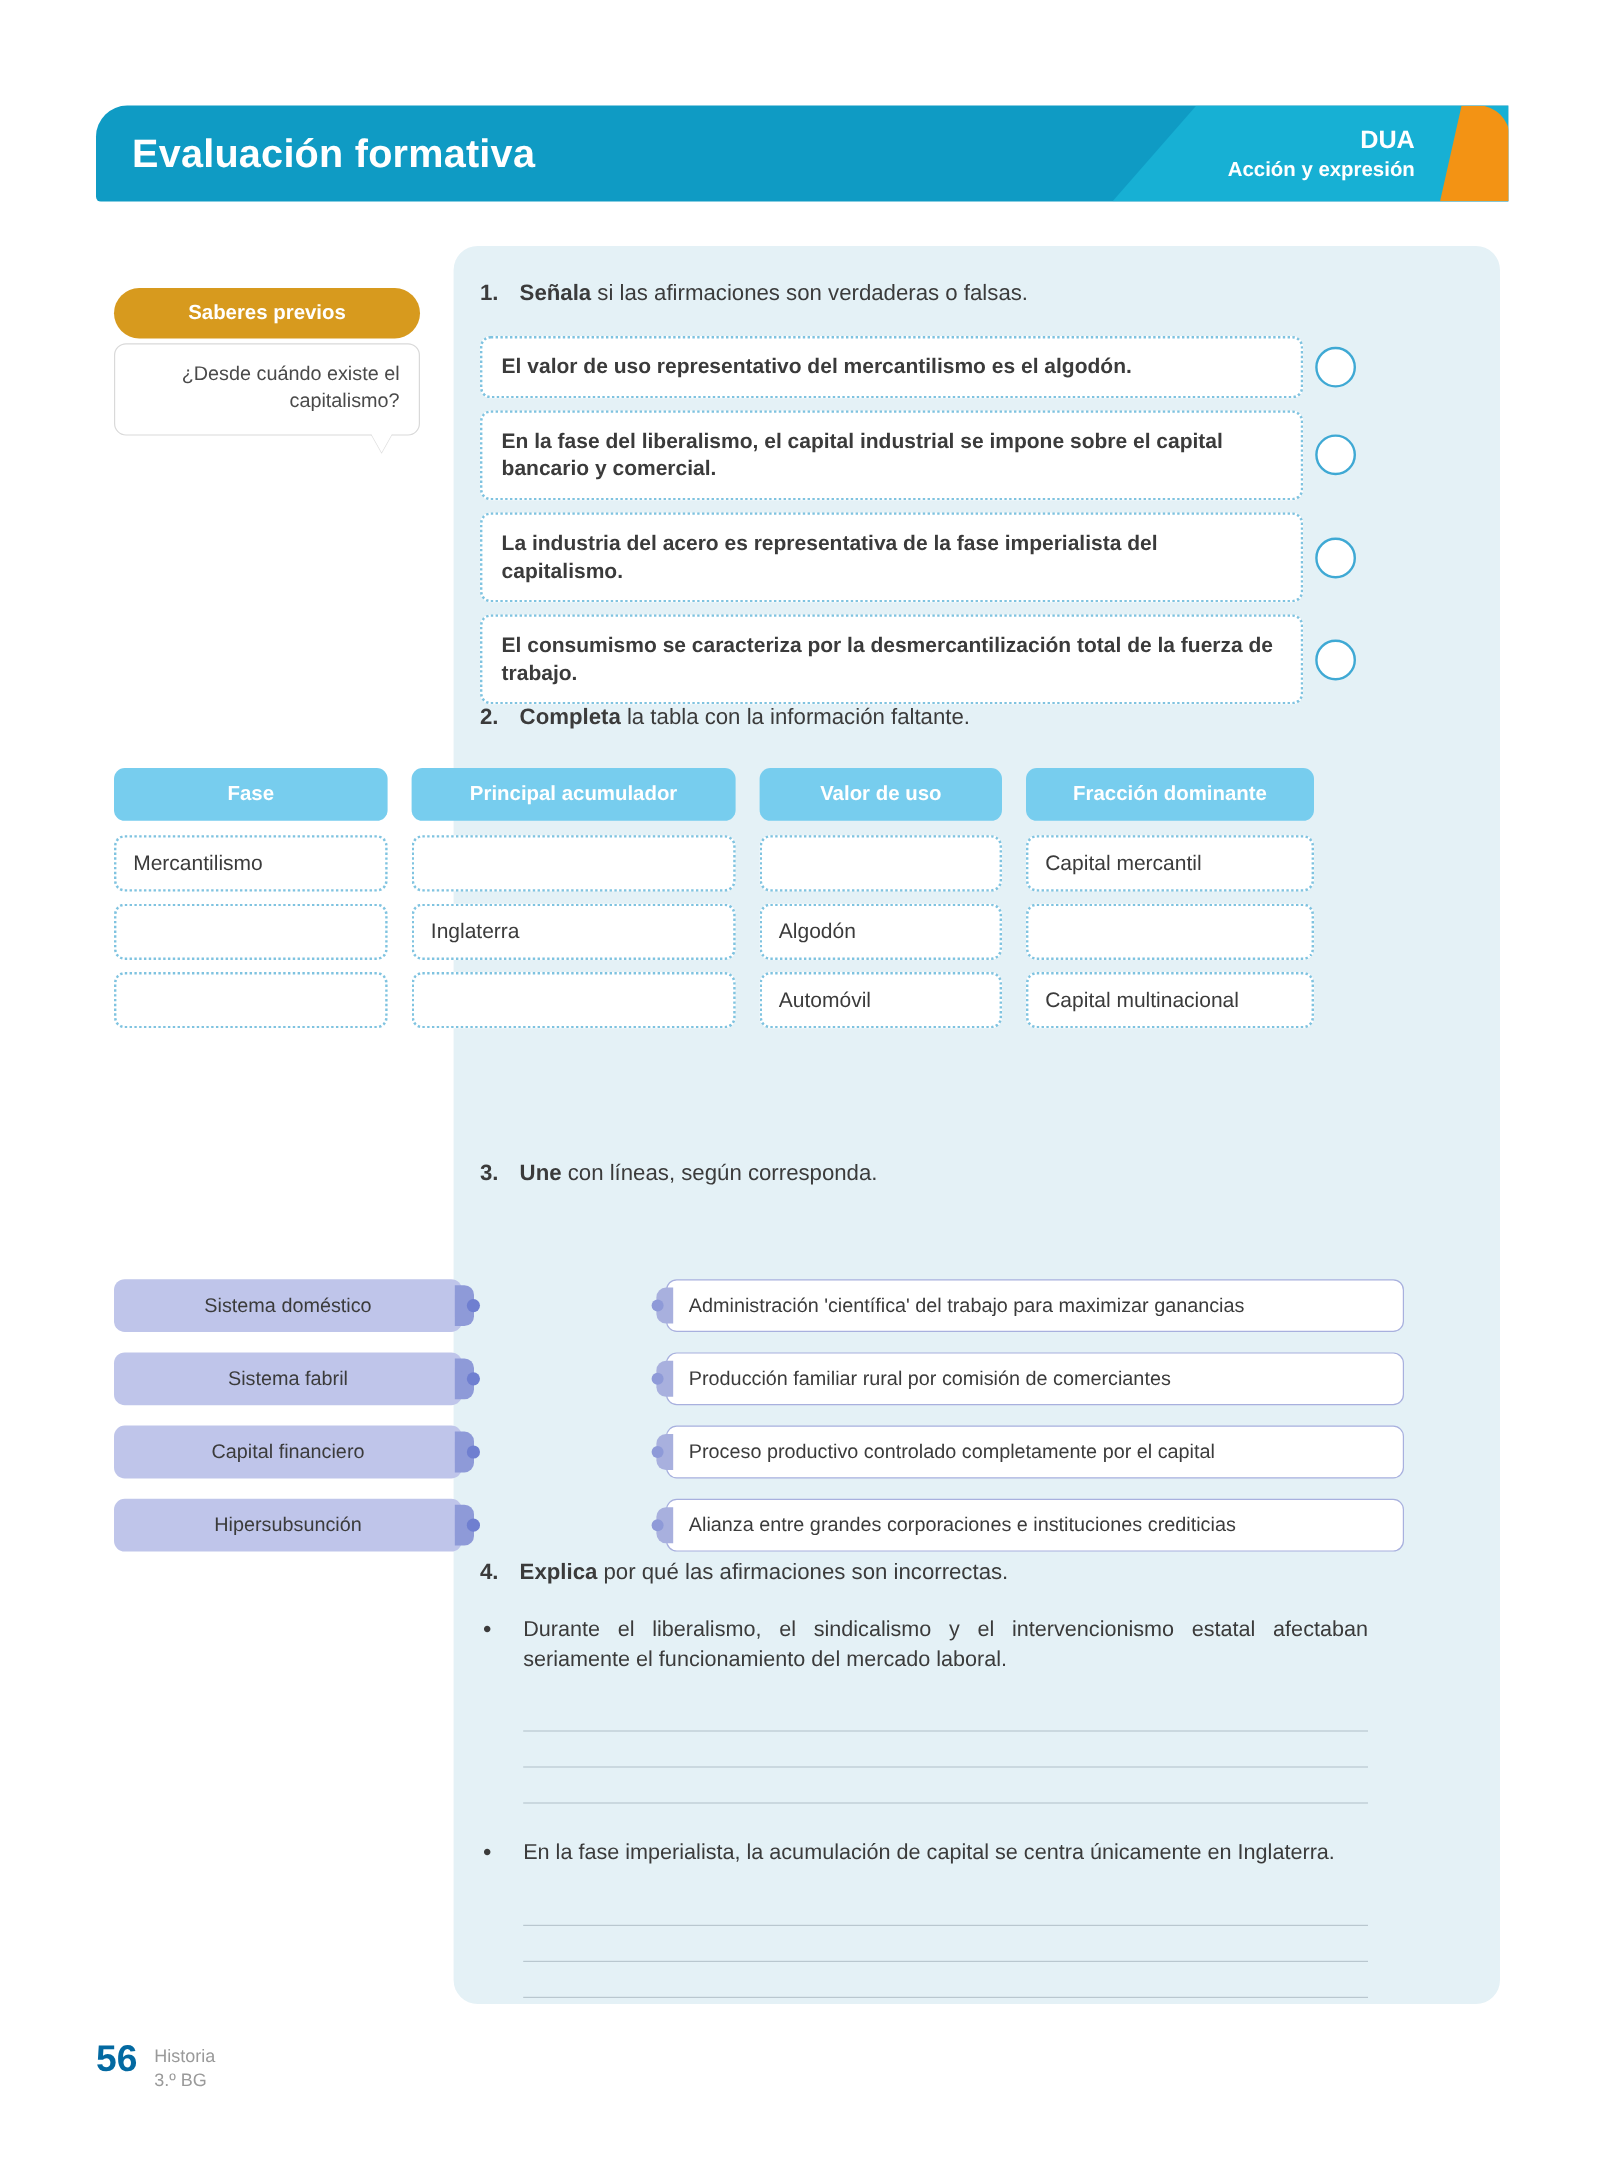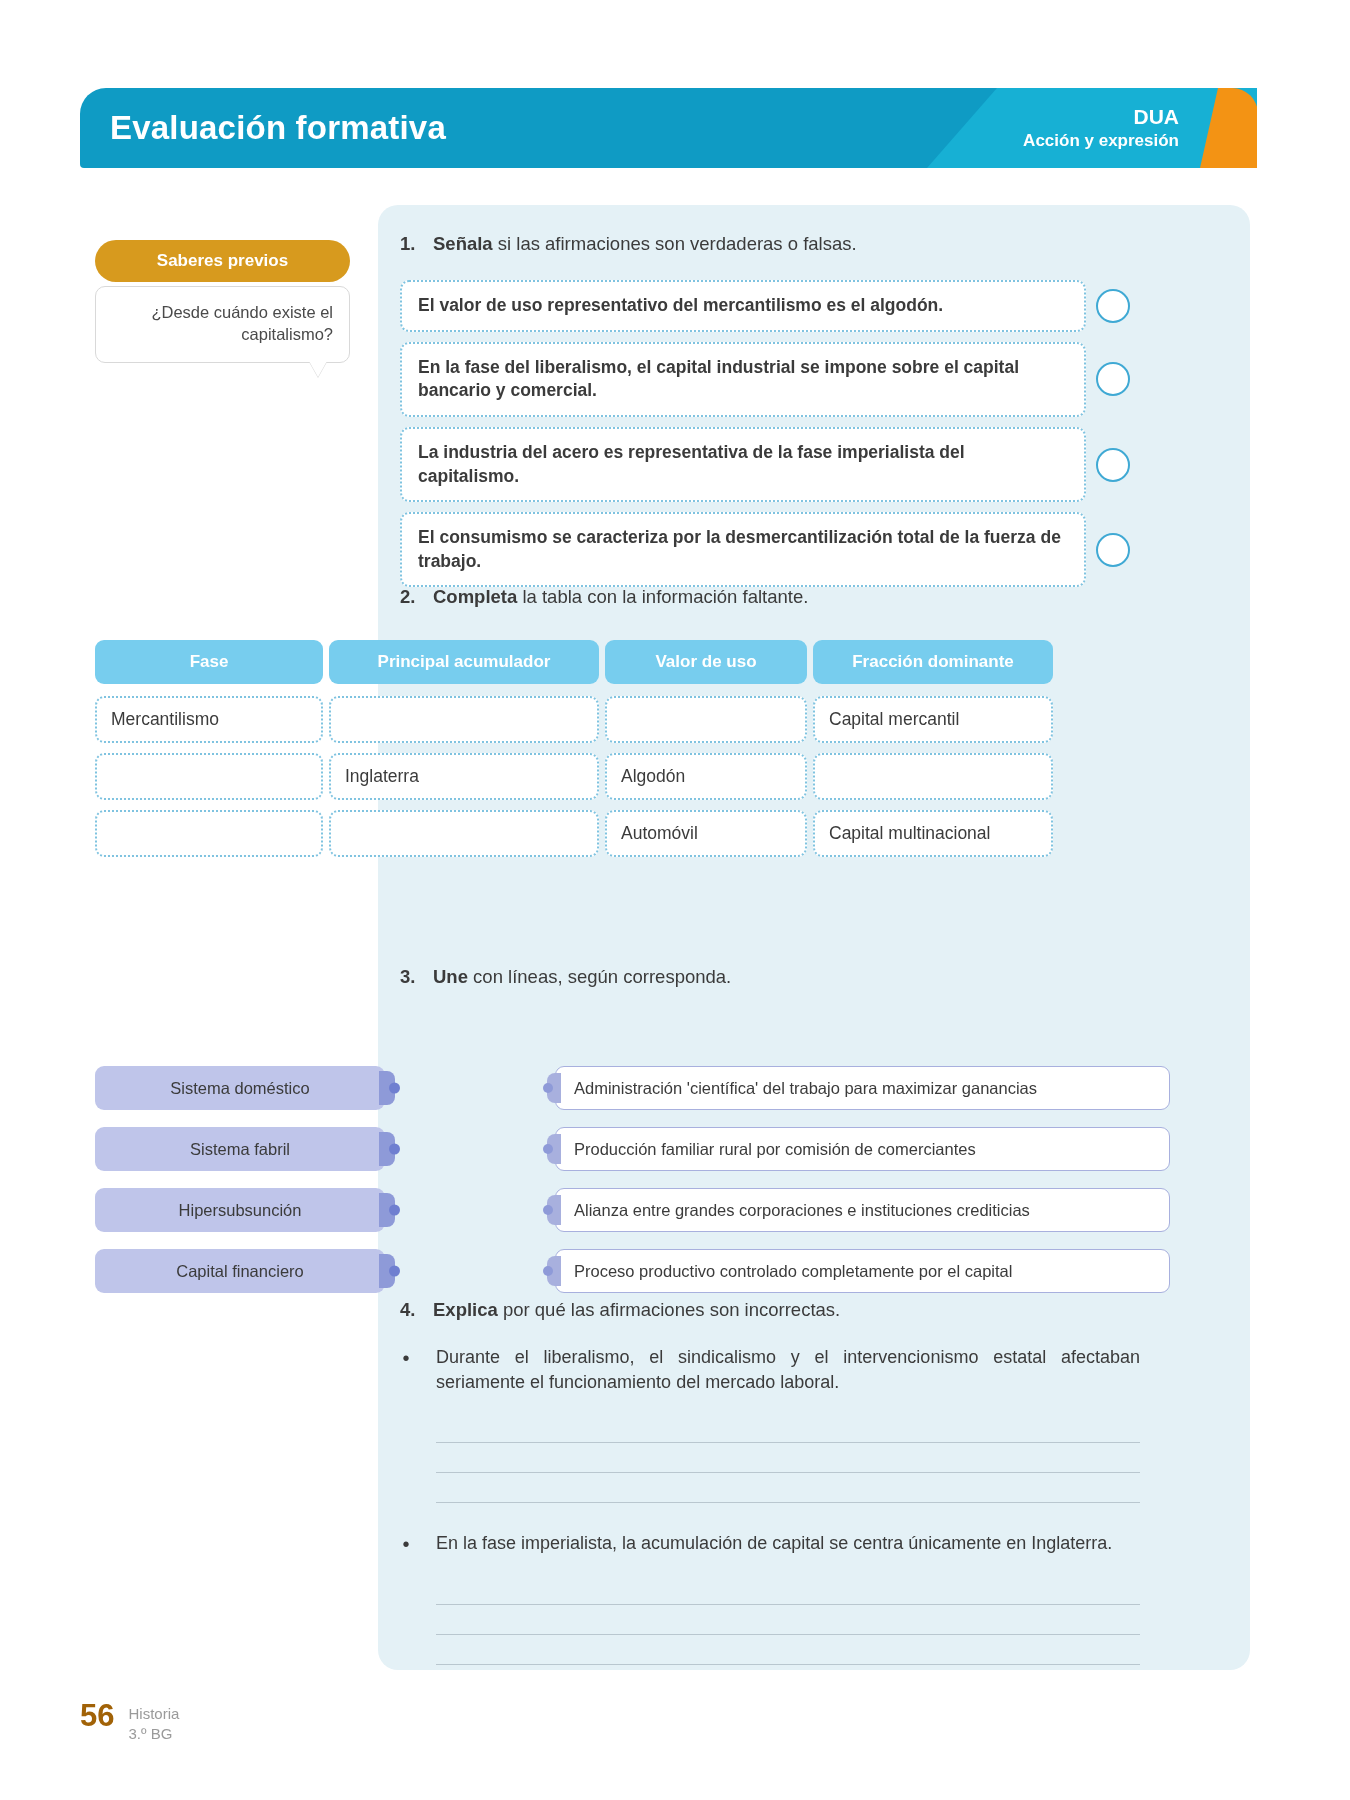--- a/index.html
+++ b/index.html
@@ -116,21 +116,21 @@
     flex: 0 0 auto;
     margin-left: 10px;
     width: 34px; height: 34px;
     border: 2px solid #3fa9d4;
     border-radius: 50%;
     background: #ffffff;
   }
 
   
   .tbl { position: absolute; left: 95px; top: 600px; width: 1075px; }
-  .tbl-row { display: flex; gap: 6px; margin-bottom: 10px; }
+  .tbl-row { display: flex; gap: 20px; margin-bottom: 10px; }
   .tbl-row.head { margin-bottom: 12px; }
   .tbl-cell {
     border-radius: 9px;
     padding: 11px 14px;
     font-size: 17.5px;
     min-height: 44px;
     display: flex; align-items: center;
   }
   .tbl-cell.head {
     background: #77cdee;
@@ -208,21 +208,21 @@
     font-size: 18px; line-height: 1.4; color: #3b3b3b;
     text-align: justify;
     margin-bottom: 18px;
   }
   .ex4-bullet { flex: 0 0 12px; text-align: center; font-size: 20px; line-height: 1.3; }
   .ex4-lines { margin-left: 36px; }
   .ex4-line { border-bottom: 1px solid #b9c7cf; height: 30px; }
 
   
   .footer { position: absolute; left: 80px; top: 1700px; display: flex; align-items: flex-start; gap: 14px; }
-  .footer-num { font-size: 31px; font-weight: 700; color: #a16207; line-height: 1; }
+  .footer-num { font-size: 31px; font-weight: 700; color: #0369a1; line-height: 1; }
   .footer-meta { font-size: 15px; color: #9a9a9a; line-height: 1.35; padding-top: 4px; }
 </style>
 </head>
 <body>
 
 <div class="page">
 
   <div class="header">
     <div class="header-main">
       <div class="header-wedge"></div>
@@ -321,38 +321,38 @@
         <span class="knob"></span>
       </div>
       <div class="match-gap"></div>
       <div class="match-right">
         <span class="knob"></span>
         <span>Producción familiar rural por comisión de comerciantes</span>
       </div>
     </div>
     <div class="match-row">
       <div class="match-left">
-        <span>Hipersubsunción</span>
+        <span>Capital financiero</span>
         <span class="knob"></span>
       </div>
       <div class="match-gap"></div>
       <div class="match-right">
         <span class="knob"></span>
-        <span>Alianza entre grandes corporaciones e instituciones crediticias</span>
+        <span>Proceso productivo controlado completamente por el capital</span>
       </div>
     </div>
     <div class="match-row">
       <div class="match-left">
-        <span>Capital financiero</span>
+        <span>Hipersubsunción</span>
         <span class="knob"></span>
       </div>
       <div class="match-gap"></div>
       <div class="match-right">
         <span class="knob"></span>
-        <span>Proceso productivo controlado completamente por el capital</span>
+        <span>Alianza entre grandes corporaciones e instituciones crediticias</span>
       </div>
     </div>
   </div>
 
   <div class="ex-head" style="left:400px; top:1298px; width:720px;">
     <span class="ex-num">4.</span>
     <span><b class="ex-verb">Explica</b><span> por qué las afirmaciones son incorrectas.</span></span>
   </div>
 
   <div class="ex4" style="top:1345px;">

